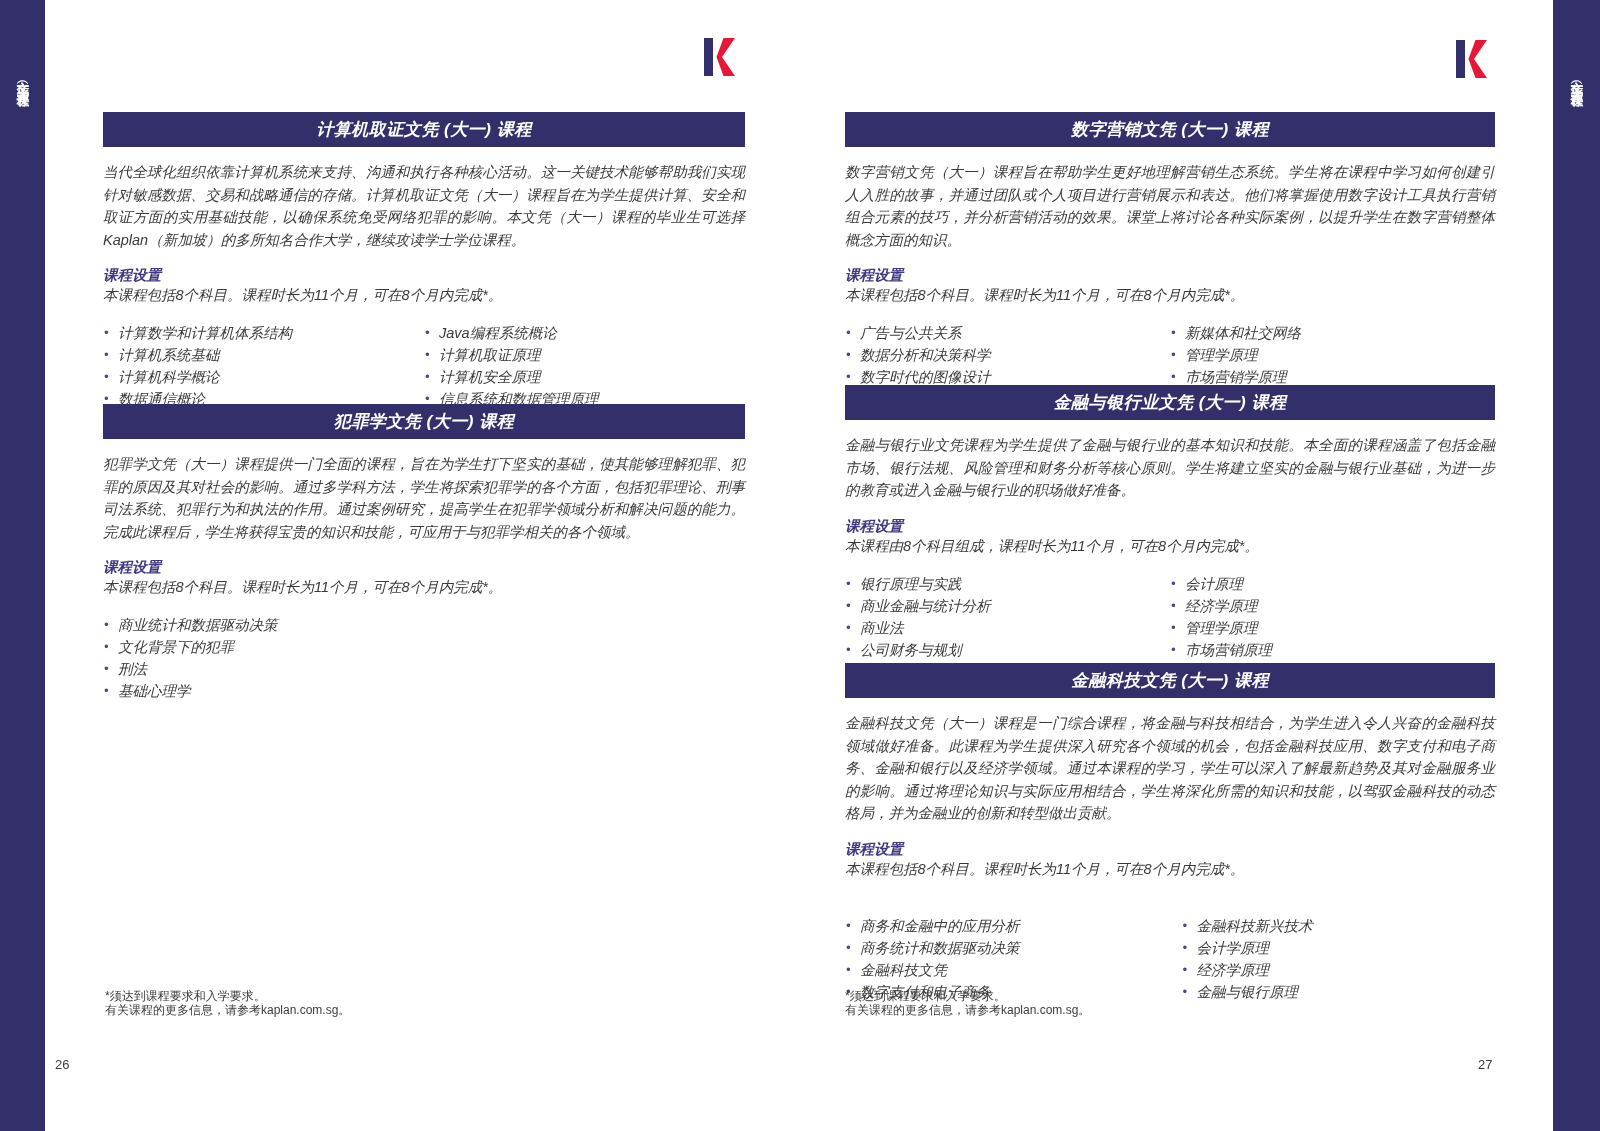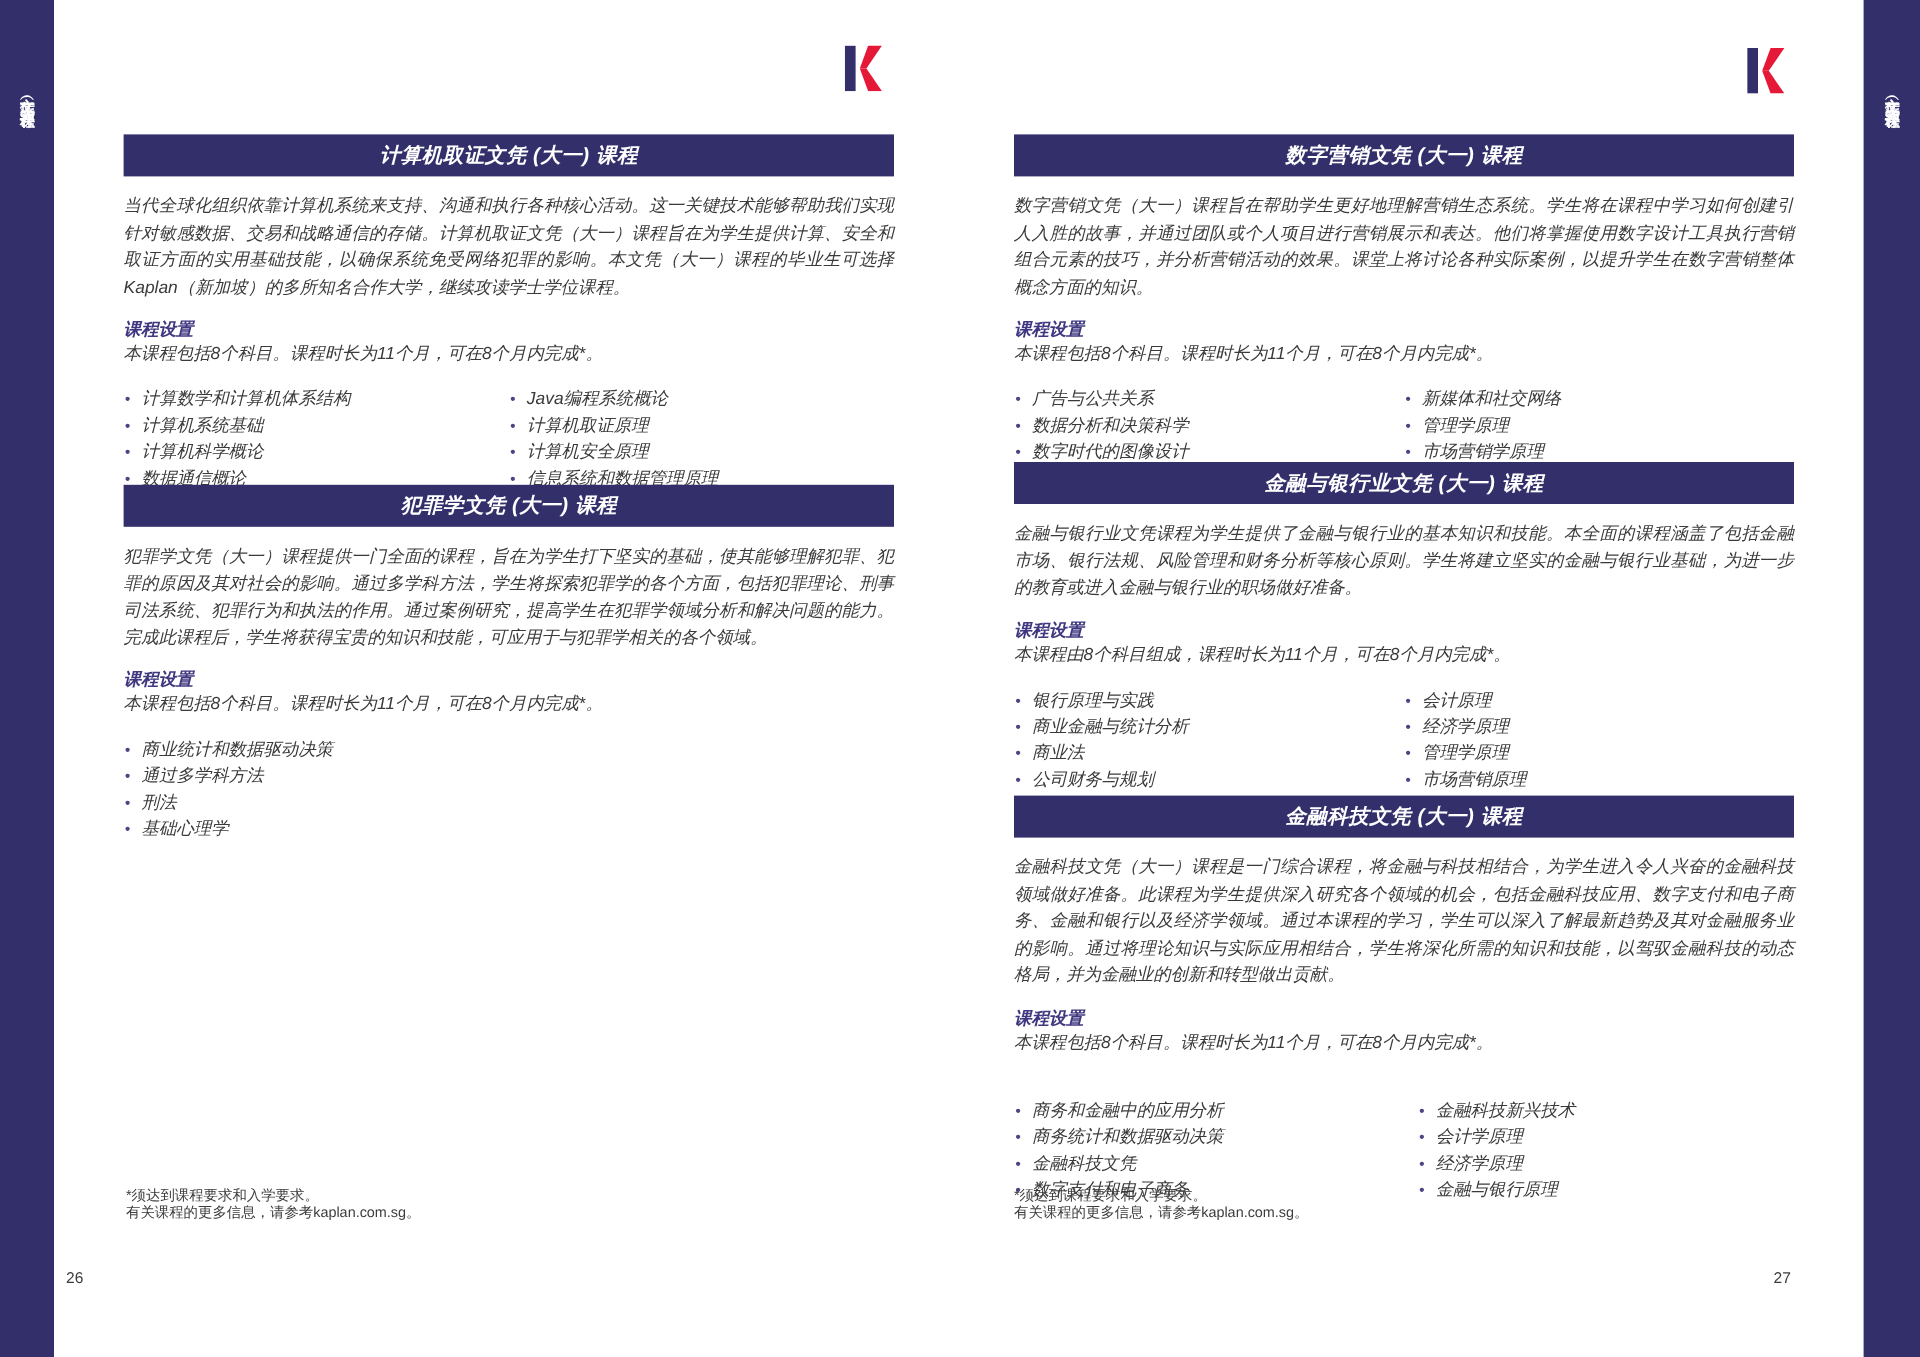--- a/index.html
+++ b/index.html
@@ -119,21 +119,21 @@
 <div class="section sec-crim">
   <div class="section-bar">
     <span>犯罪学文凭 (大一) 课程</span>
   </div>
   <div class="section-desc">犯罪学文凭（大一）课程提供一门全面的课程，旨在为学生打下坚实的基础，使其能够理解犯罪、犯罪的原因及其对社会的影响。通过多学科方法，学生将探索犯罪学的各个方面，包括犯罪理论、刑事司法系统、犯罪行为和执法的作用。通过案例研究，提高学生在犯罪学领域分析和解决问题的能力。完成此课程后，学生将获得宝贵的知识和技能，可应用于与犯罪学相关的各个领域。</div>
   <div class="setup-heading">课程设置</div>
   <div class="setup-text">本课程包括8个科目。课程时长为11个月，可在8个月内完成*。</div>
   <div class="modules">
     <ul>
         <li>商业统计和数据驱动决策</li>
-        <li>通过多学科方法</li>
+        <li>文化背景下的犯罪</li>
         <li>刑法</li>
         <li>基础心理学</li>
       </ul>
   </div>
 </div>
 
 <div class="section sec-dm">
   <div class="section-bar">
     <span>数字营销文凭 (大一) 课程</span>
   </div>

